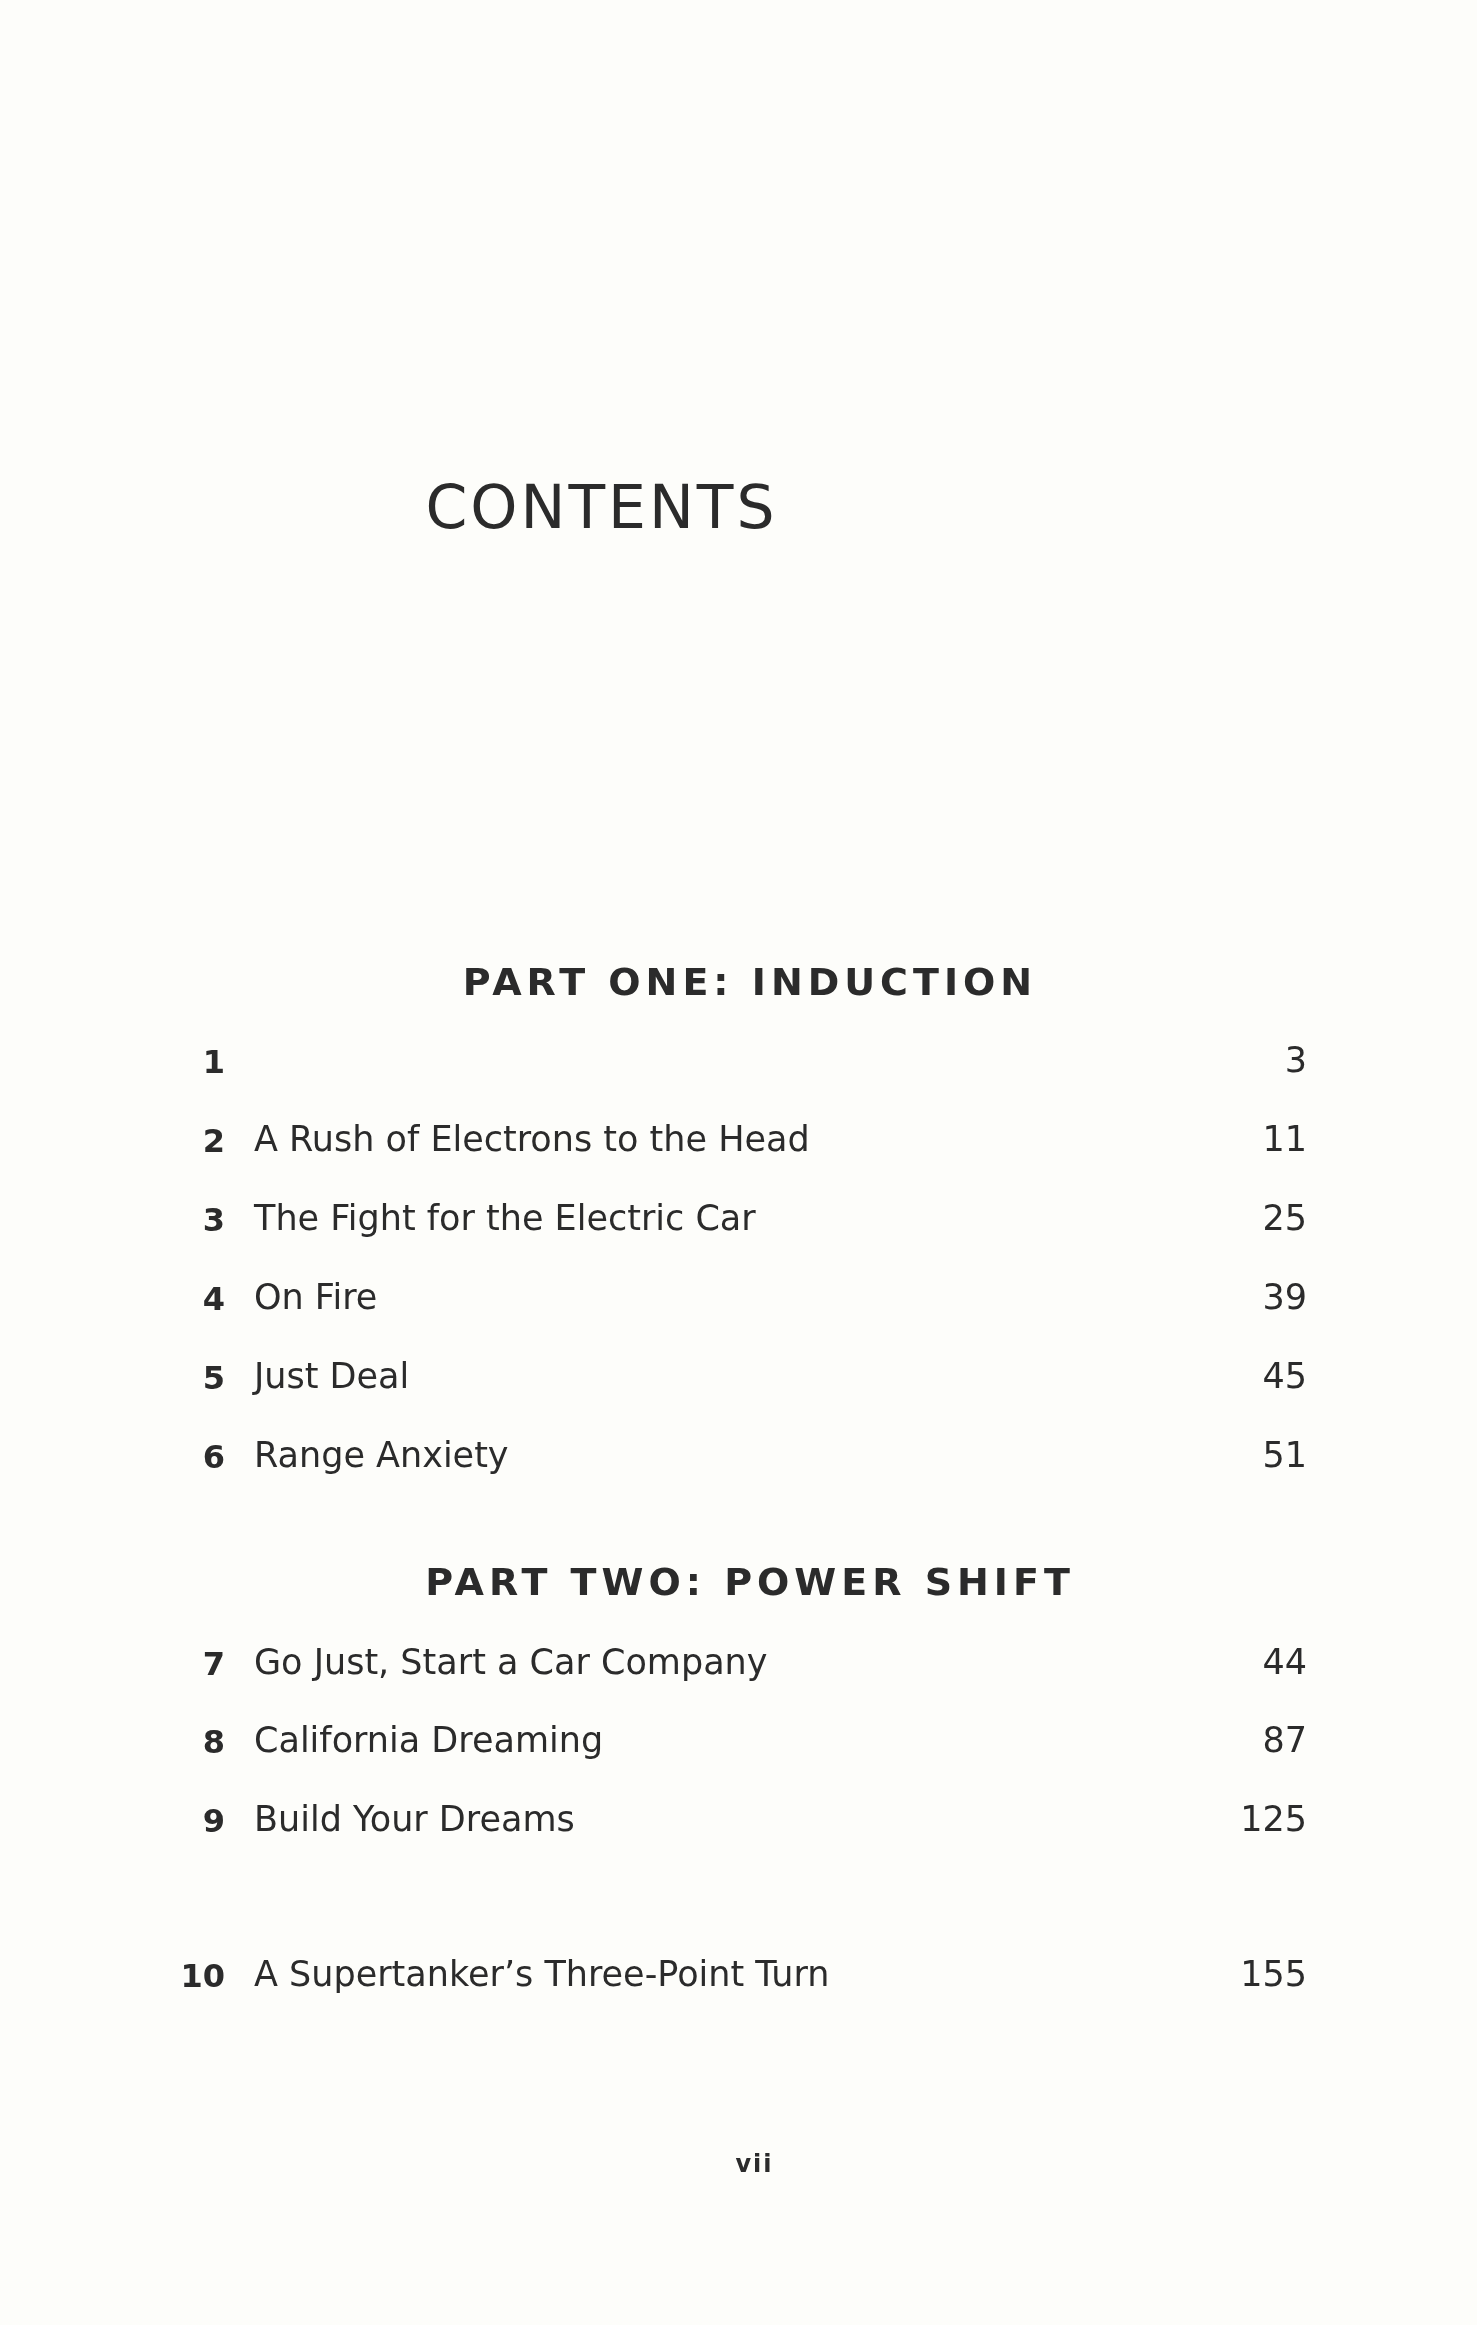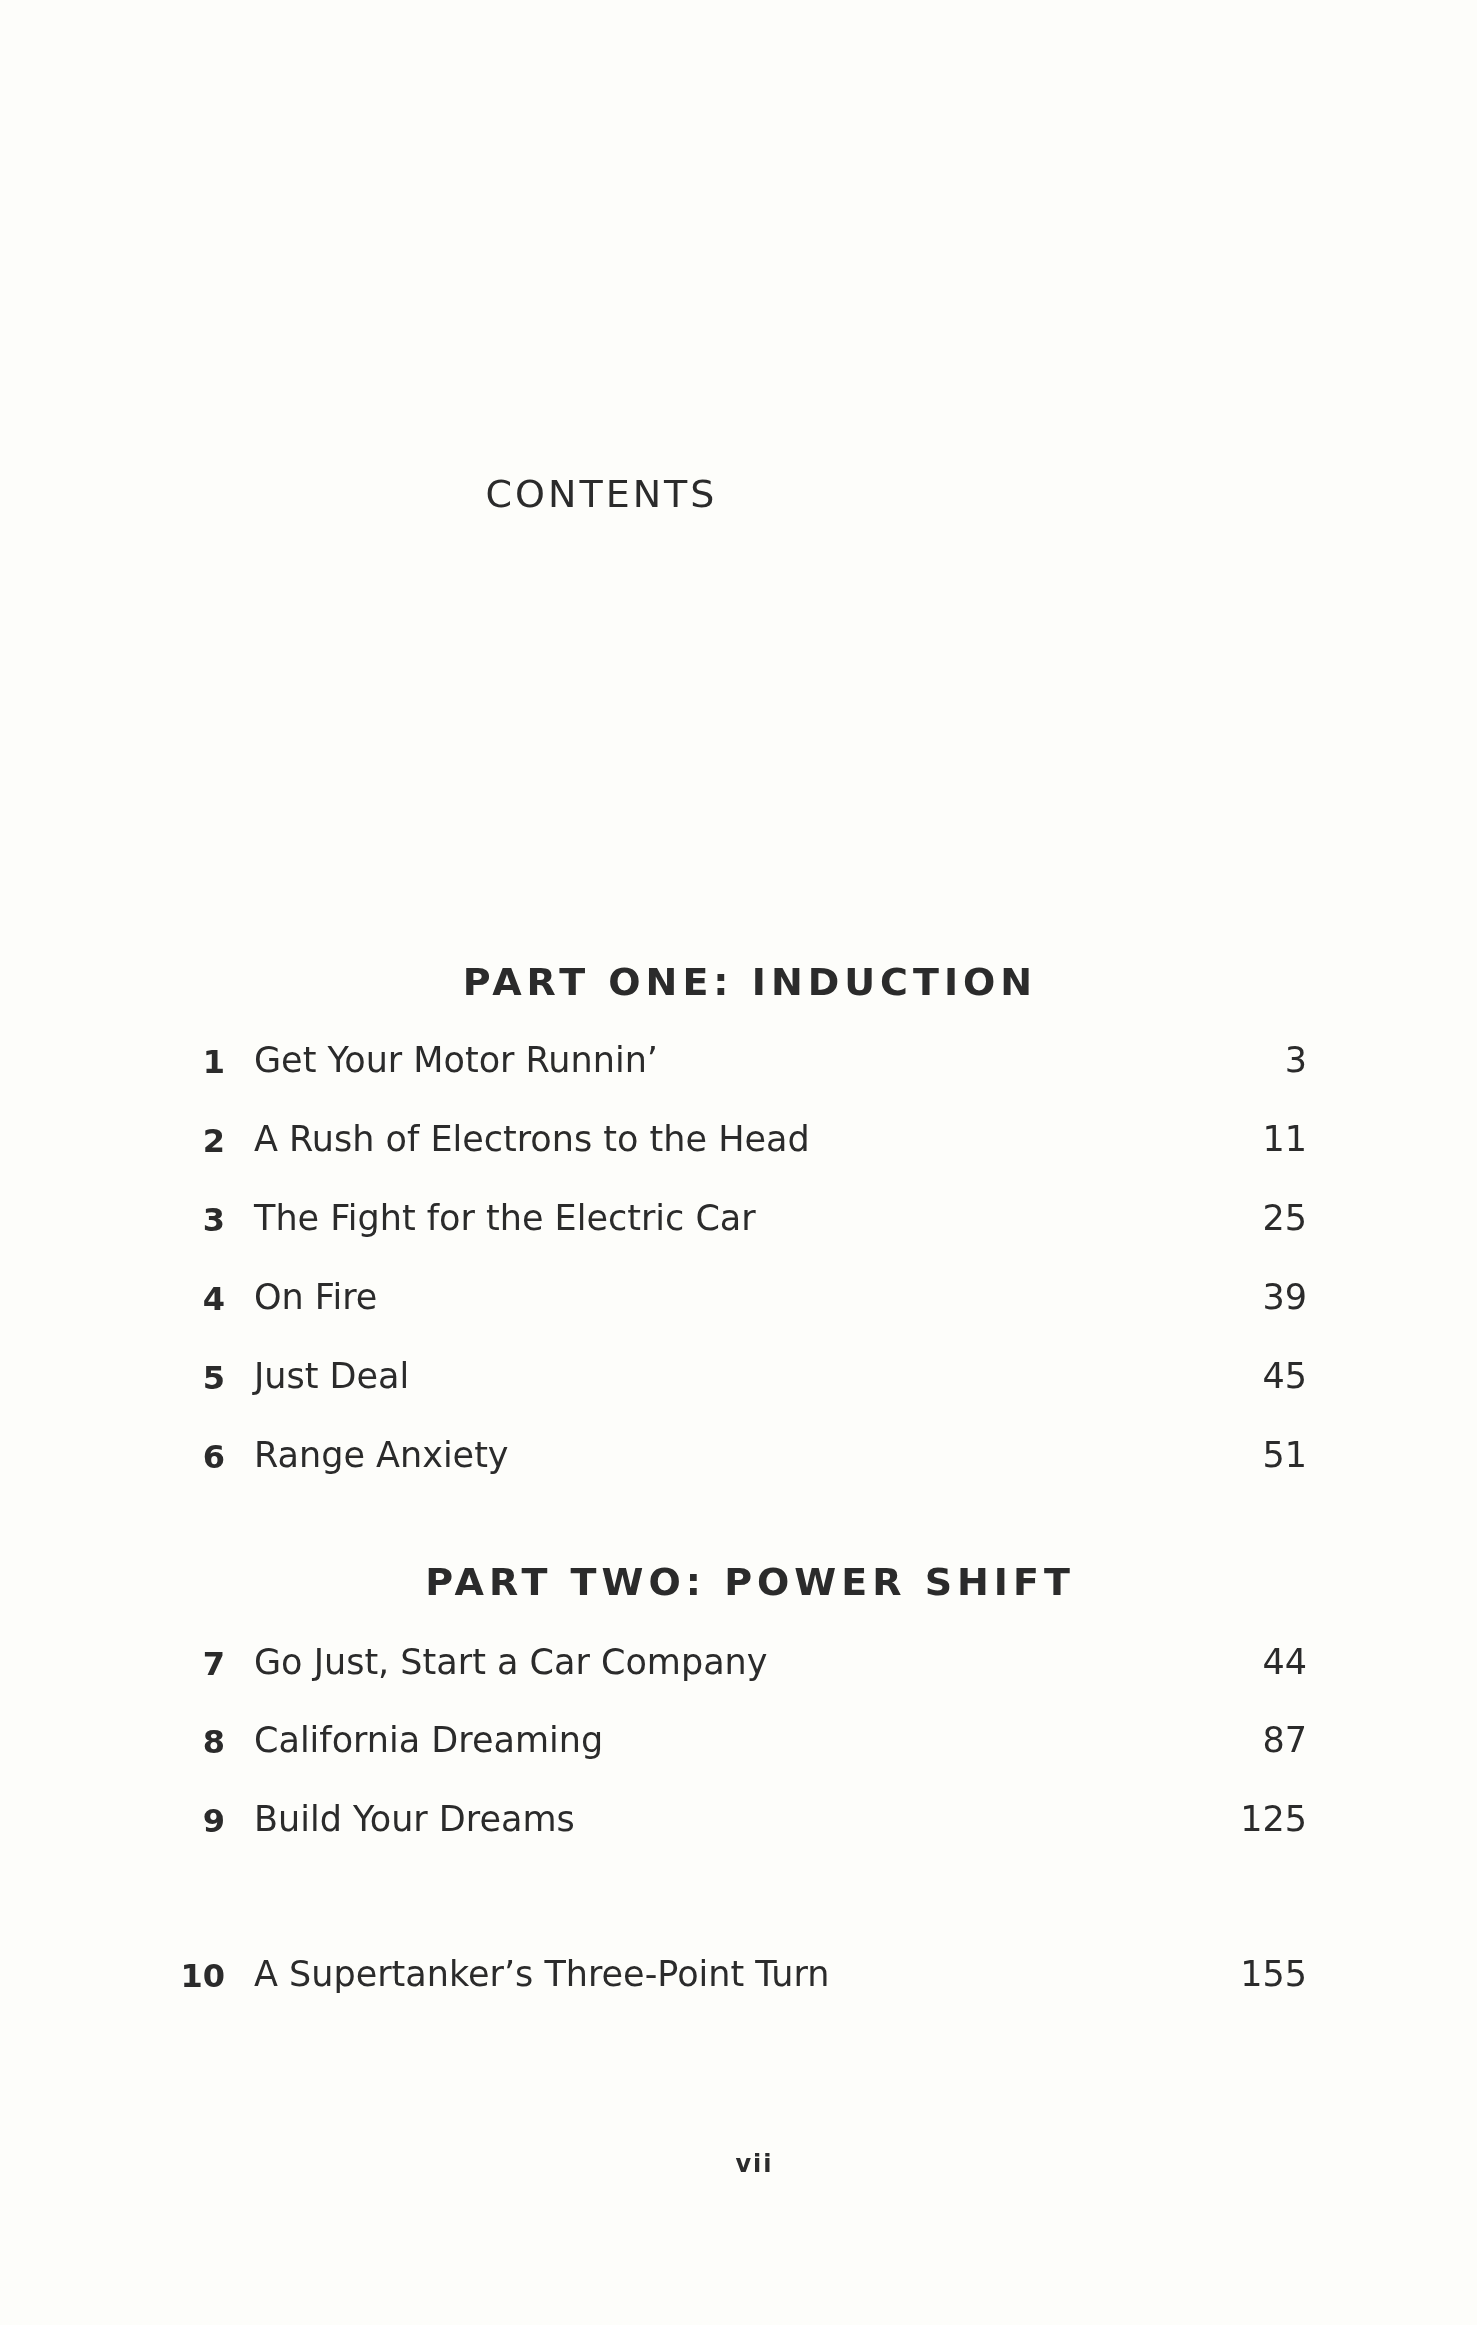--- a/index.html
+++ b/index.html
@@ -1,37 +1,36 @@
 <!DOCTYPE html>
 <html><head>
 <meta charset="utf-8">
 <style>
   html,body{margin:0;padding:0;}
   body{width:1477px;height:2325px;background:#fdfdfa;position:relative;overflow:hidden;
        font-family:"DejaVu Sans","Liberation Sans",sans-serif;color:#2b2b2b;}
   .title{position:absolute;top:472px;left:0;width:1203px;text-align:center;
-         font-size:38px;letter-spacing:3px;font-weight:normal;}
+         font-size:60px;letter-spacing:3px;font-weight:normal;}
   .part{position:absolute;left:0;width:1500px;text-align:center;font-size:38px;
         font-weight:bold;letter-spacing:5px;}
   .row{position:absolute;left:0;width:1477px;height:50px;font-size:35px;}
   .num{position:absolute;right:1252px;font-weight:bold;font-size:32px;top:3px;}
   .ttl{position:absolute;left:254px;white-space:nowrap;}
   .pg{position:absolute;right:170px;}
   .folio{position:absolute;top:2150px;left:16px;width:1477px;text-align:center;font-size:24px;font-weight:bold;letter-spacing:2px;}
 </style>
 </head>
 <body>
 
 <div class="title">CONTENTS</div>
 
 <div class="part" style="top:960px;">PART ONE: INDUCTION</div>
 
 <div class="row" style="top:1040px;">
   <span class="num">1</span>
-  <span class="ttl">Get Your Motor Runnin’</span>
   <span class="pg">3</span>
 </div>
 <div class="row" style="top:1119px;">
   <span class="num">2</span>
   <span class="ttl">A Rush of Electrons to the Head</span>
   <span class="pg">11</span>
 </div>
 <div class="row" style="top:1198px;">
   <span class="num">3</span>
   <span class="ttl">The Fight for the Electric Car</span>

